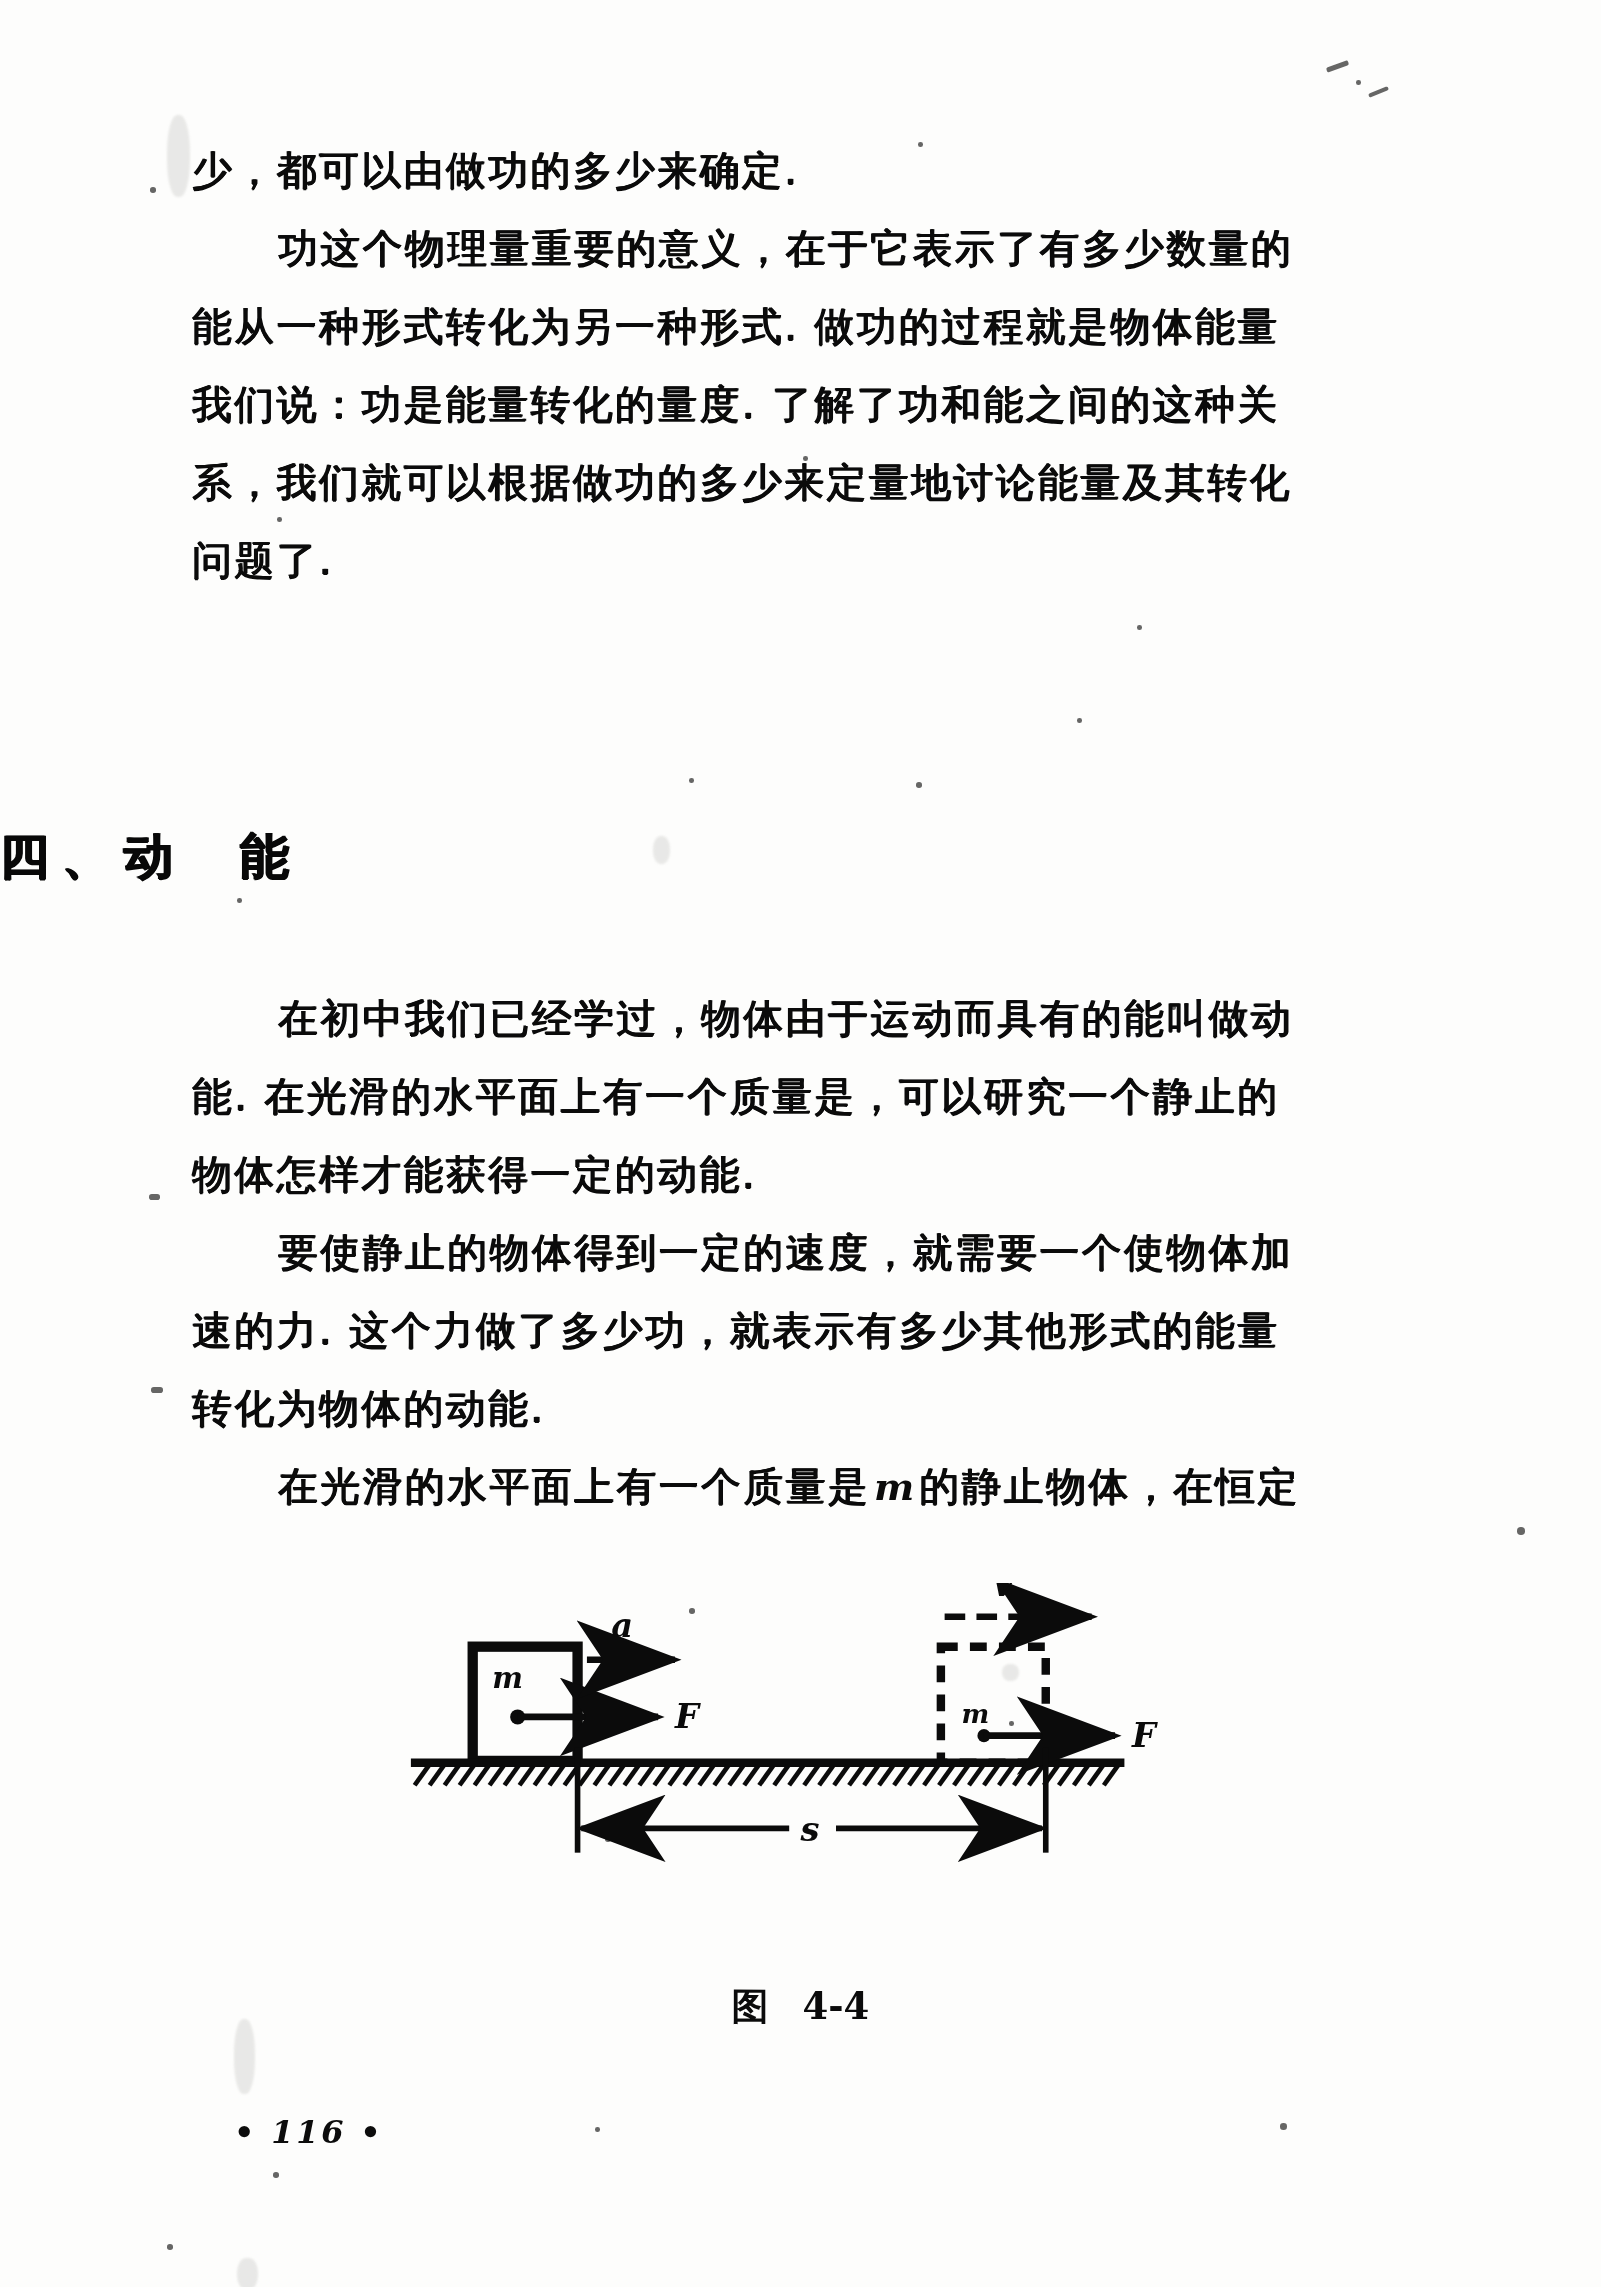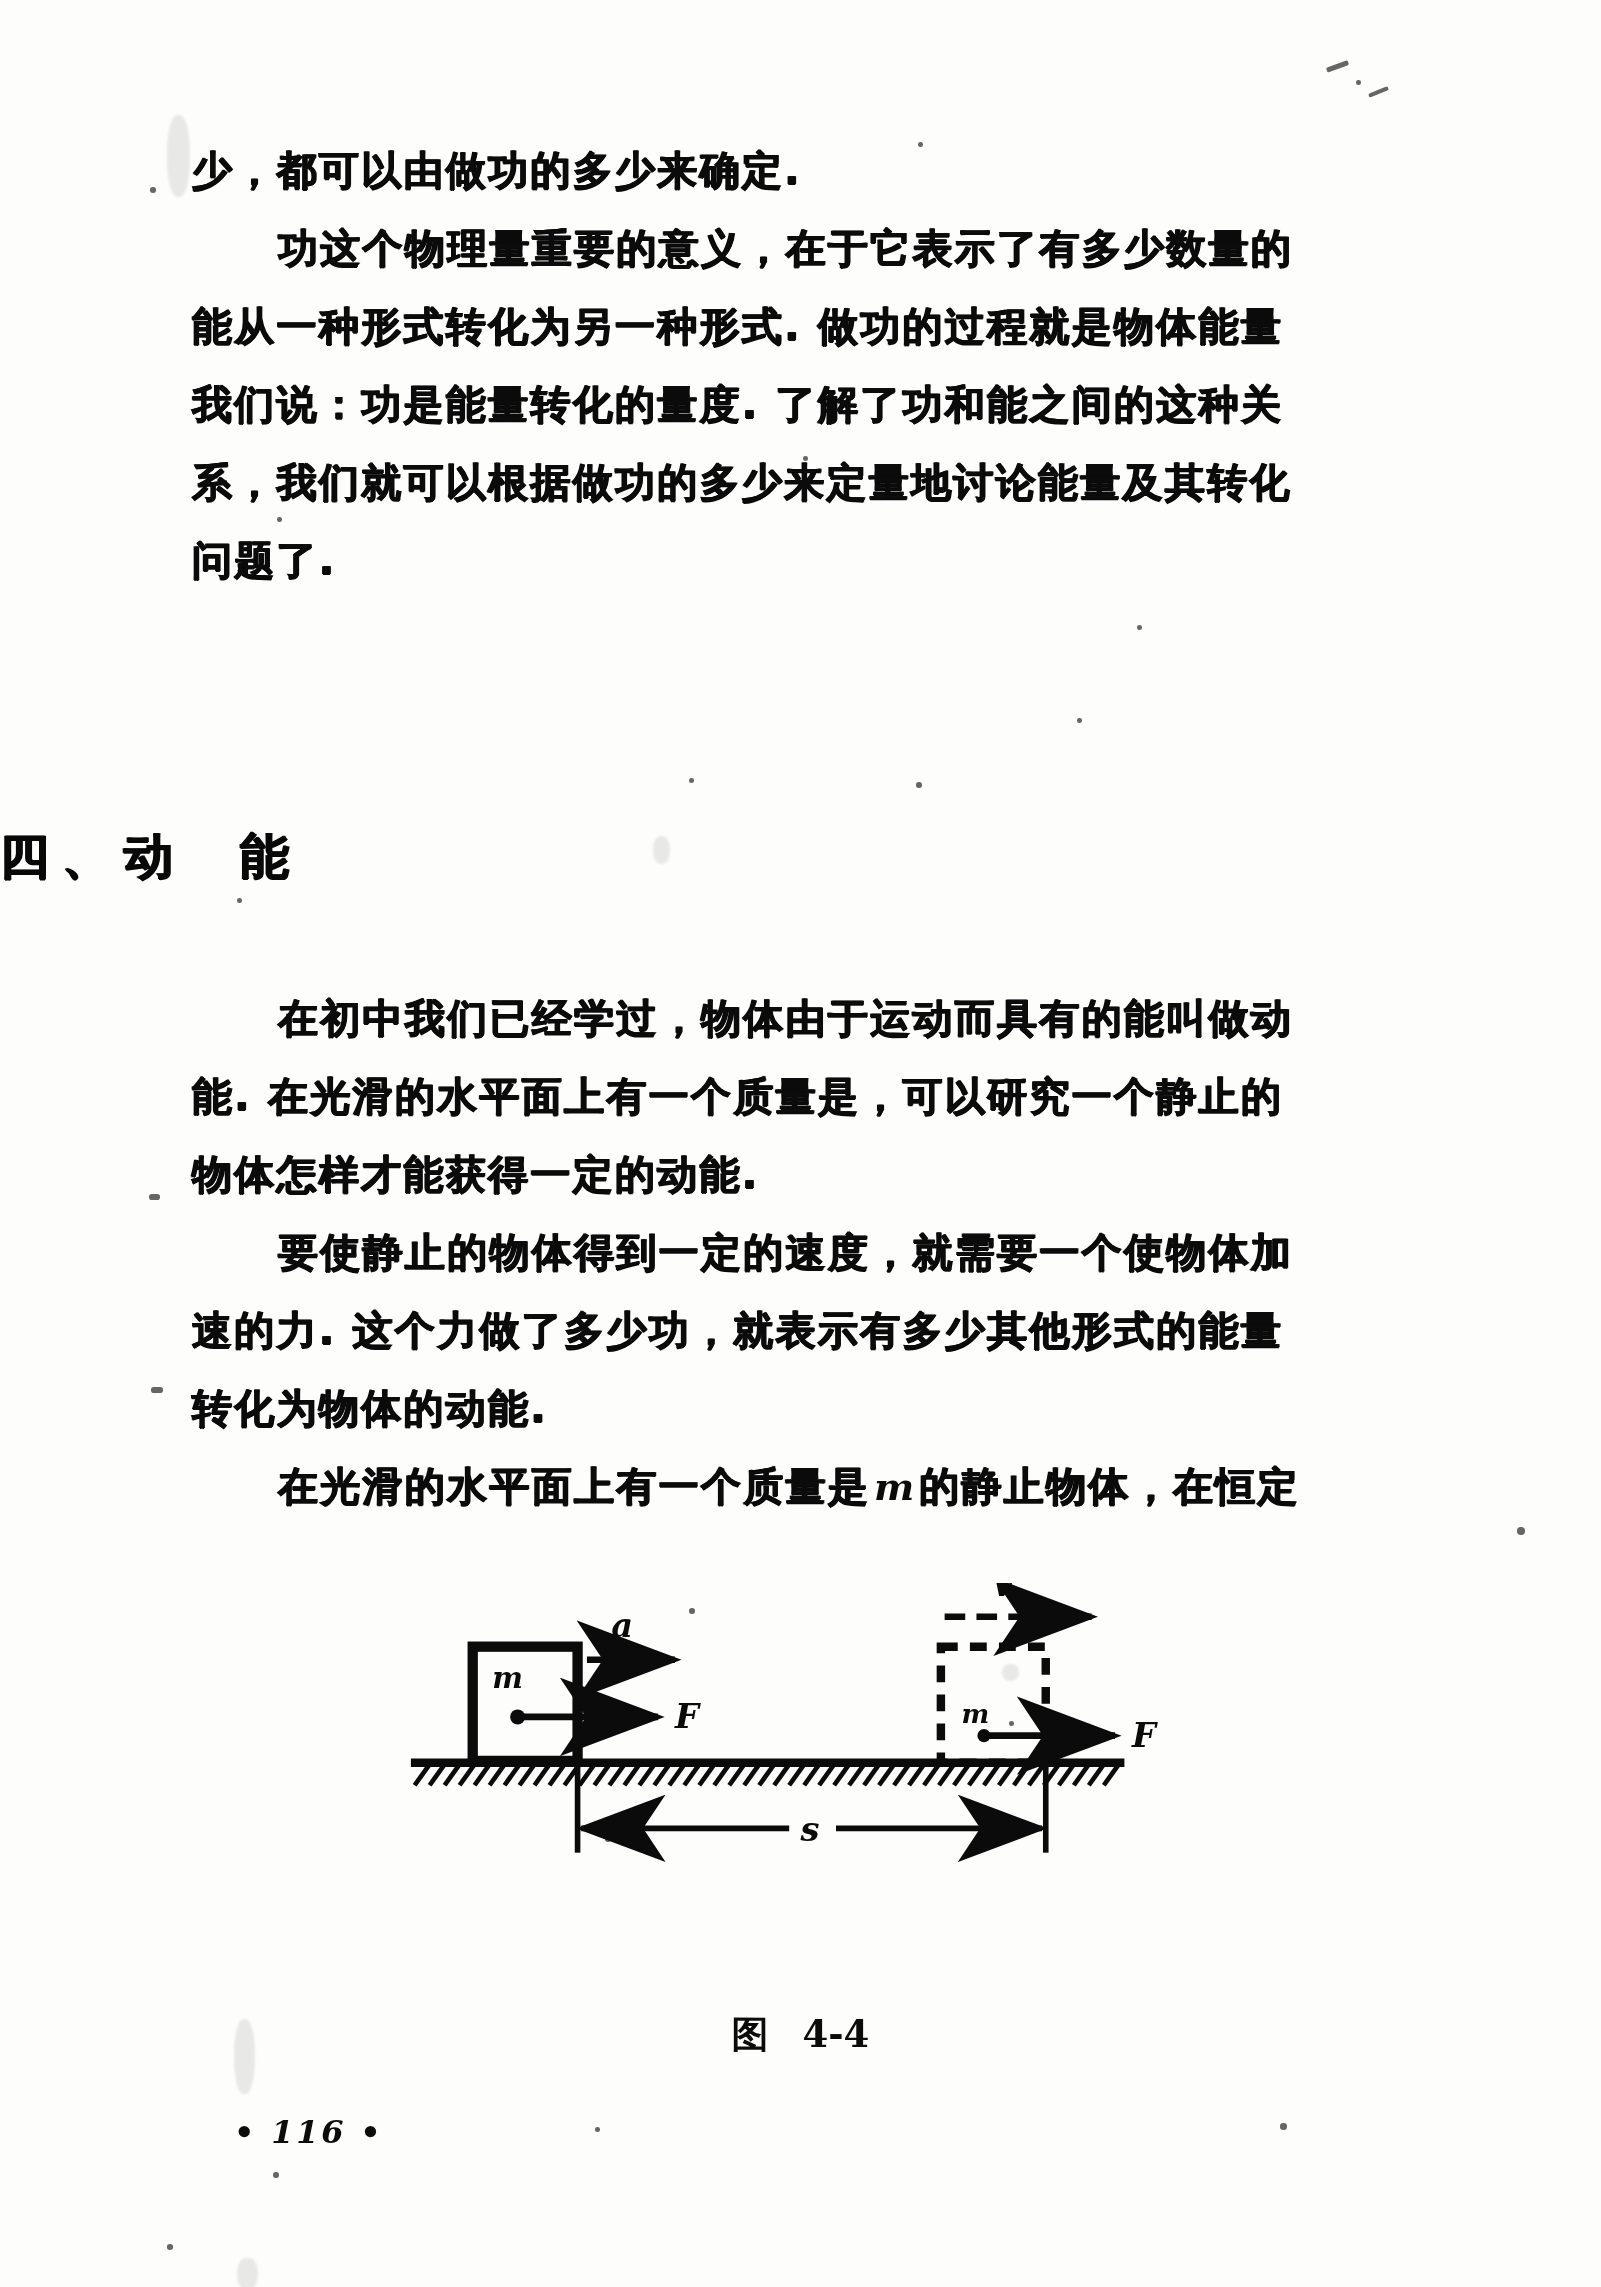--- a/index.html
+++ b/index.html
@@ -46,21 +46,21 @@
     font-weight: 700;
     color: #0b0b0b;
     font-size: 40px;
     line-height: 78px;
     letter-spacing: 1.4px;
     white-space: nowrap;
     -webkit-font-smoothing: none;
   }
   .ln.indent { padding-left: 86px; }
   .ln .hv {
-    font-weight: 700;
+    font-weight: 400;
     letter-spacing: 2.3px;
     text-shadow: 0.8px 0 0 #0b0b0b, -0.8px 0 0 #0b0b0b, 0 0.7px 0 #0b0b0b;
   }
   .ln .mi {
     font-family: "DejaVu Serif", serif;
     font-style: italic;
     font-weight: 700;
     font-size: 38px;
     padding: 0 3.7px;
   }
@@ -94,21 +94,20 @@
     position: absolute;
     left: 0;
     top: 1982px;
     width: 1601px;
     text-align: center;
     font-family: "DejaVu Sans", sans-serif;
     font-weight: 700;
     font-size: 37px;
     color: #0b0b0b;
     letter-spacing: 1.9px;
-    margin-top: 28px;
   }
   .figcaption .capnum {
     font-family: "DejaVu Serif", serif;
     padding-left: 32px;
     letter-spacing: 0px;
   }
 
   
   .pagenum {
     position: absolute;

